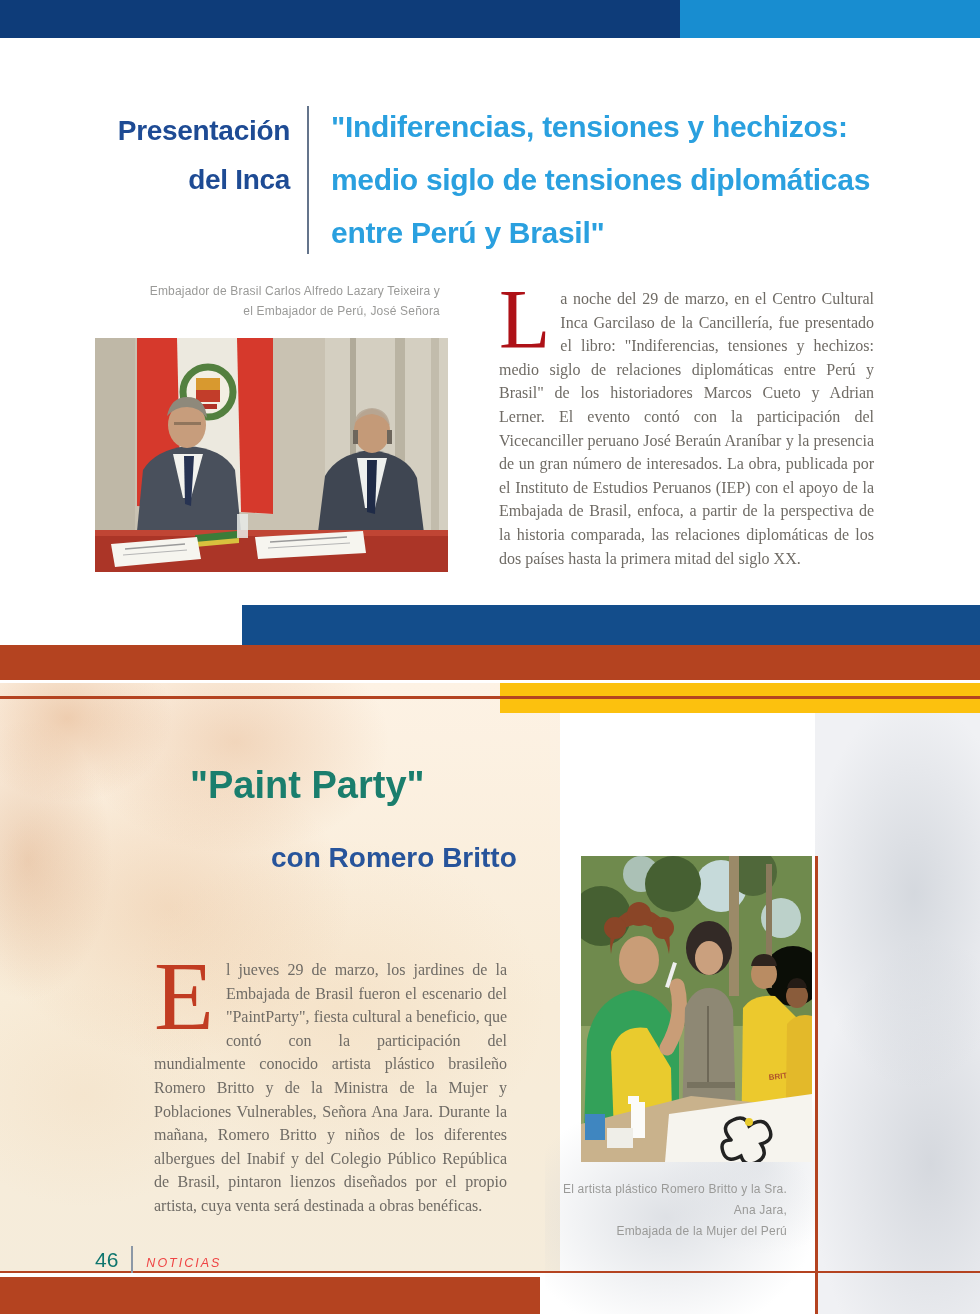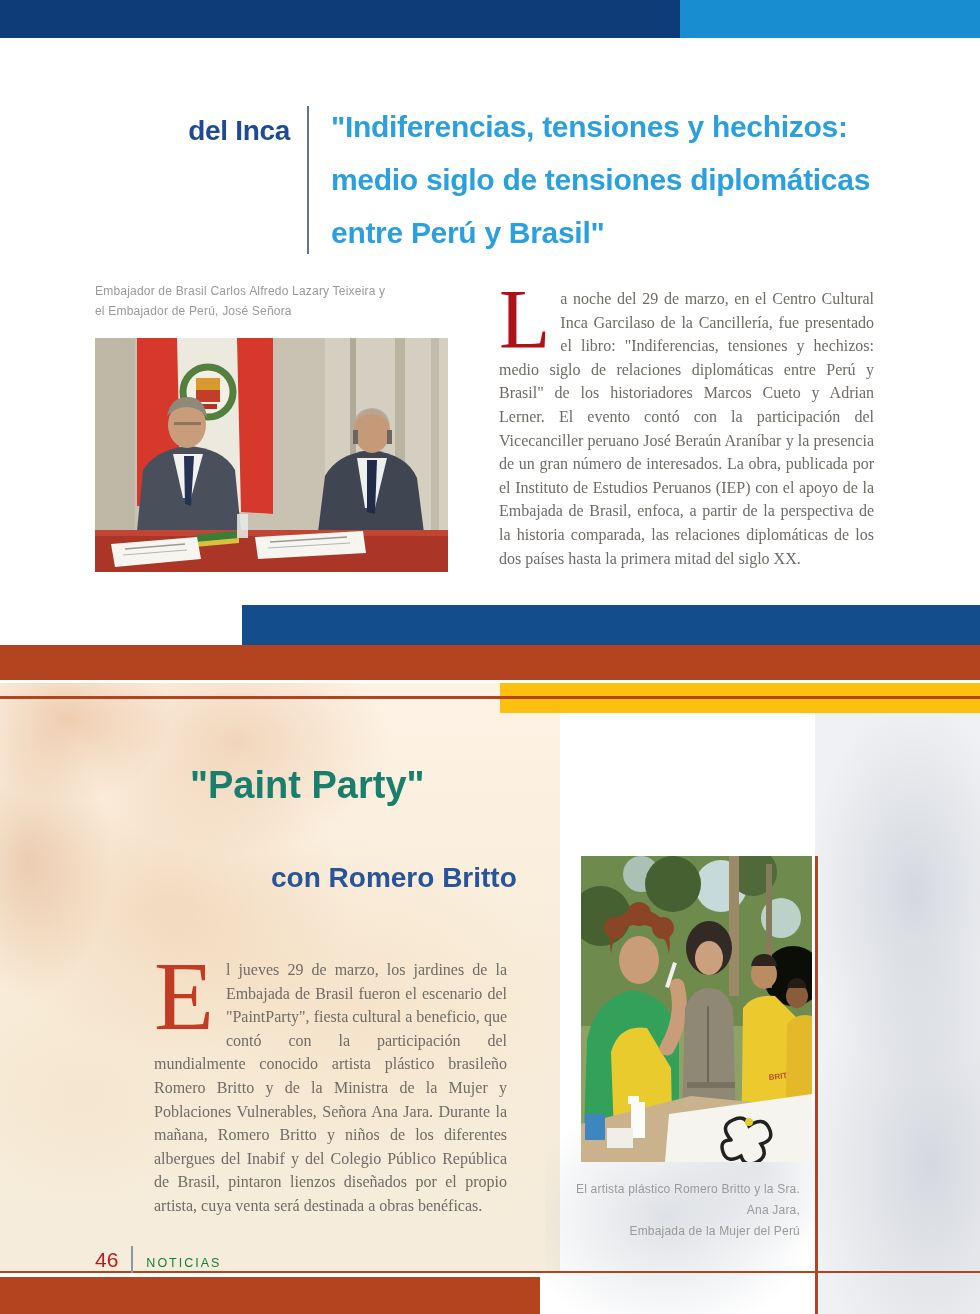--- a/index.html
+++ b/index.html
@@ -12,22 +12,22 @@
   .bar-blue-top{left:680px;top:0;width:300px;height:38px;background:#188dd0;z-index:2;}
 
   
   .kicker{left:30px;top:106px;width:260px;text-align:right;color:#1e4b94;
           font-weight:bold;font-size:28px;line-height:49px;letter-spacing:-0.3px;z-index:3;}
   .v-divider{left:307px;top:106px;width:2px;height:148px;background:#64748b;z-index:3;}
   .headline{left:331px;top:100px;width:620px;color:#2aa0df;font-weight:bold;
             font-size:30px;line-height:53px;letter-spacing:-0.3px;z-index:3;}
 
   .caption{font-size:12px;line-height:20px;color:#9a9a98;letter-spacing:0.2px;z-index:3;}
-  .caption1{left:95px;top:281px;width:345px;text-align:left;}
-  .caption2{left:560px;top:1179px;width:240px;text-align:right;line-height:21px;}
+  .caption1{left:95px;top:281px;width:345px;text-align:right;}
+  .caption2{left:547px;top:1179px;width:240px;text-align:right;line-height:21px;}
 
   .photo{z-index:2;display:block;}
 
   .body-text{font-family:"Liberation Serif",serif;color:#6f6b65;font-size:16px;
              line-height:23.6px;text-align:justify;z-index:3;}
   .para1{left:499px;top:287px;width:375px;height:300px;}
   .para2{left:154px;top:958px;width:353px;height:280px;}
 
   .dropcap{float:left;font-family:"Liberation Serif",serif;font-weight:400;}
   .dropcap-l{color:#ae1117;font-size:84px;line-height:62px;height:66px;margin:2px 10px 0 0;}
@@ -51,46 +51,47 @@
   .gray-panel{left:815px;top:713px;width:165px;height:601px;z-index:0;background:
      radial-gradient(140px 260px at 60% 30%, rgba(190,196,204,.55), transparent 75%),
      radial-gradient(160px 300px at 70% 75%, rgba(180,186,195,.45), transparent 75%),
      #f0f1f4;}
   .gray-blob-mid{left:545px;top:1100px;width:270px;height:214px;z-index:0;background:
      radial-gradient(200px 160px at 45% 55%, rgba(195,200,208,.55), transparent 75%),
      radial-gradient(140px 120px at 80% 30%, rgba(200,205,212,.40), transparent 75%);}
 
   
   .pp-title{left:190px;top:764px;color:#1a7e6d;font-weight:bold;font-size:38px;z-index:3;}
-  .pp-subtitle{left:271px;top:862px;color:#27549b;font-weight:bold;font-size:28px;z-index:3;}
+  .pp-subtitle{left:271px;top:842px;color:#27549b;font-weight:bold;font-size:28px;z-index:3;}
 
   
   .v-line-rust{left:815px;top:856px;width:3px;height:458px;background:#b44320;z-index:3;}
   .line-rust-h2{left:0;top:1271px;width:980px;height:2px;background:#b44320;z-index:3;}
   .bar-rust-bottom{left:0;top:1277px;width:540px;height:37px;background:#b44320;z-index:2;}
 
   .footer{left:95px;top:1243px;height:30px;display:flex;align-items:flex-end;z-index:3;}
-  .page-num{font-size:21px;color:#b91c1c;line-height:26px;}
+  .page-num{font-size:21px;color:#0f766e;line-height:26px;}
   .footer-sep{width:2px;height:27px;background:#8c98a6;margin:0 13px;}
-  .section-label{font-size:12.5px;letter-spacing:2px;color:#15803d;line-height:20px;
-                 font-family:"Liberation Sans",sans-serif;}
+  .section-label{font-size:12.5px;letter-spacing:2px;color:#ef4444;line-height:20px;
+                 font-family:"Liberation Sans",sans-serif;font-style:italic;}
 </style>
 </head>
 <body>
 
 <div class="page">
 
   <div class="abs peach-panel"></div>
   <div class="abs gray-panel"></div>
   <div class="abs gray-blob-mid"></div>
 
   <div class="abs bar-navy-top"></div>
   <div class="abs bar-blue-top"></div>
 
   <div class="abs kicker">
+    <div>Presentación</div>
     <div>del Inca</div>
   </div>
   <div class="abs v-divider"></div>
   <div class="abs headline">
     <div>"Indiferencias, tensiones y hechizos:</div>
     <div>medio siglo de tensiones diplomáticas</div>
     <div>entre Perú y Brasil"</div>
   </div>
 
   <div class="abs caption caption1">

